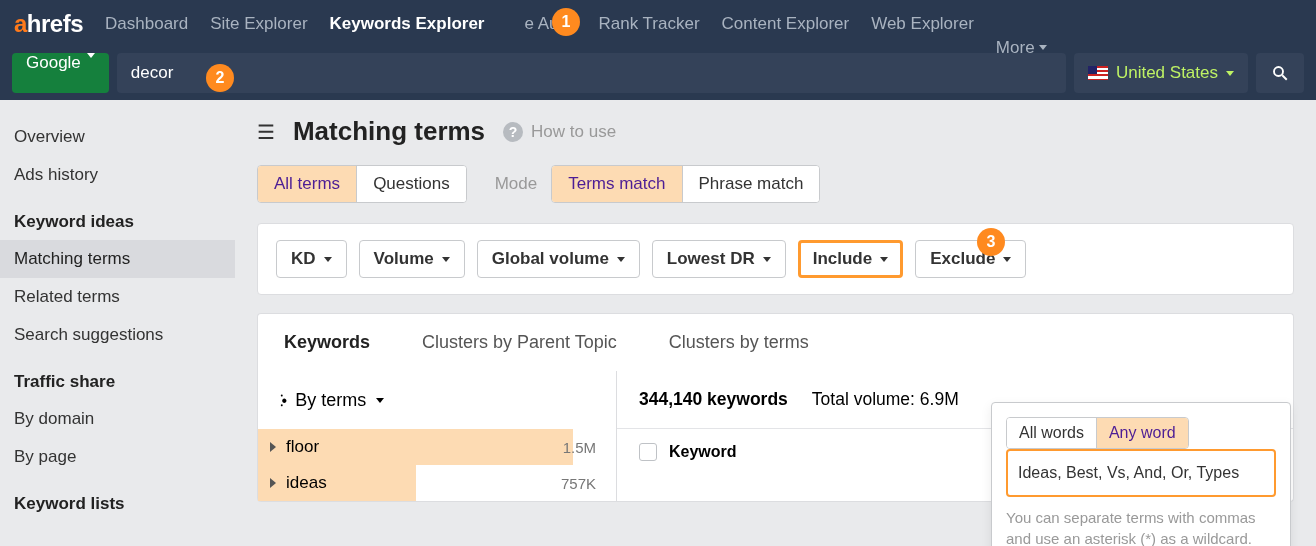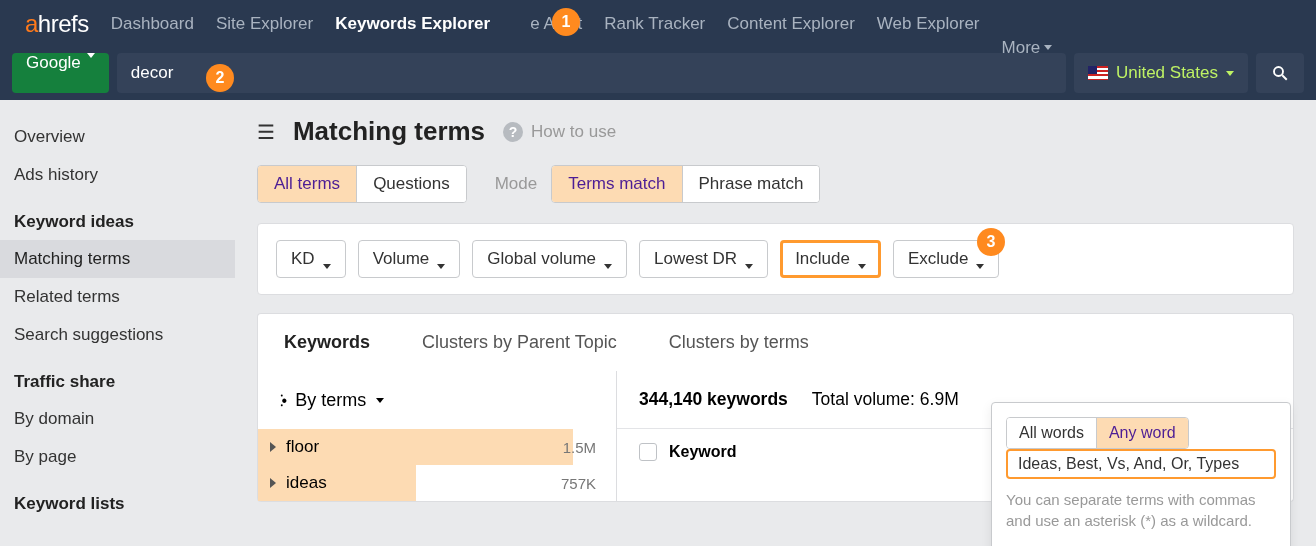--- a/index.html
+++ b/index.html
@@ -1,19 +1,19 @@
 <!DOCTYPE html>
 <html><head>
 <meta charset="utf-8">
 <style>
 * { margin: 0; padding: 0; box-sizing: border-box; font-family: -apple-system, BlinkMacSystemFont, "Segoe UI", Helvetica, Arial, sans-serif; }
 body { background: #e9eaec; width: 1316px; height: 546px; overflow: hidden; }
 
 .topbar { background: #2a3950; height: 48px; display: flex; align-items: center; padding: 0 14px; gap: 22px; }
-.logo { font-size: 24px; font-weight: 400; letter-spacing: -0.5px; color: #fff; margin-left: 11px; }
+.logo { font-size: 24px; font-weight: 700; letter-spacing: -0.5px; color: #fff; }
 .logo .a { color: #ff7a1b; }
 .nav-item { color: #a9b3c0; font-size: 17px; cursor: pointer; }
 .nav-item.active { color: #fff; font-weight: 600; }
 .nav-more { display: flex; align-items: center; gap: 4px; margin-top: 47px; }
 
 .searchbar { background: #2a3950; height: 52px; display: flex; align-items: center; padding: 8px 12px 10px; gap: 8px; }
 .engine-sel { background: #15803d; color: #fff; font-size: 17px; padding: 0 14px; height: 40px; display: flex; border-radius: 4px; cursor: pointer; gap: 6px; }
 .kw-input { background: #344259; color: #fff; flex: 1; height: 40px; border-radius: 4px; display: flex; align-items: center; padding: 0 14px; font-size: 17px; position: relative; }
 .country-sel { background: #344259; color: #bef264; height: 40px; padding: 0 14px; border-radius: 4px; display: flex; align-items: center; gap: 8px; font-size: 17px; cursor: pointer; }
 .flag { width: 20px; height: 14px; background: linear-gradient(to bottom, #c22 0%, #c22 15%, #fff 15%, #fff 30%, #c22 30%, #c22 45%, #fff 45%, #fff 60%, #c22 60%, #c22 75%, #fff 75%, #fff 90%, #c22 90%); position: relative; }
@@ -39,21 +39,21 @@
 .q-circle { width:20px; height:20px; border-radius:50%; background:#b7bbc0; color:#fff; font-weight:700; font-size:14px; display:flex; align-items:center; justify-content:center; }
 
 .toggle-row { display:flex; gap: 28px; align-items:center; margin-bottom: 20px; }
 .seg { display:flex; border:1px solid #c8cacd; border-radius:4px; overflow:hidden; background:#fff; }
 .seg-btn { padding: 8px 16px; font-size: 17px; color:#333; background:#fff; cursor:pointer; border-right:1px solid #c8cacd; }
 .seg-btn:last-child { border-right:none; }
 .seg-btn.active { background:#fddbb3; color:#4c1d95; }
 .mode-label { color:#999; font-size:17px; }
 
 .filters-box { background:#fff; border:1px solid #dcdde0; border-radius:4px; padding: 16px 18px; display:flex; gap:12px; flex-wrap:wrap; }
-.filter-btn { border:1px solid #c8cacd; border-radius:4px; background:#fff; padding: 8px 14px; font-size:17px; color:#333; display:flex; align-items:flex-end; gap:8px; cursor:pointer; }
+.filter-btn { border:1px solid #c8cacd; border-radius:4px; background:#fff; padding: 8px 14px; font-size:17px; color:#333; display:flex; align-items:center; gap:8px; cursor:pointer;font-weight:bold; }
 .filter-btn.highlight { border:3px solid #ff9a2f; padding: 6px 12px; }
 
 .data-row { display:flex; gap:0; margin-top: 18px; }
 .left-panel { background:#fff; border:1px solid #dcdde0; border-radius:4px 0 0 4px; flex:0 0 360px; }
 .right-panel { background:#fff; border:1px solid #dcdde0; border-left:none; border-radius:0 4px 4px 0; flex:1; }
 .tab { padding: 18px 26px; font-size:18px; color:#555; cursor:pointer;text-align:center; }
 .tab.active { font-weight:700; color:#222; }
 .tabs-wrap { background:#fff; border:1px solid #dcdde0; border-radius:4px 4px 0 0; display:flex; margin-top: 0; }
 
 .byterms { padding: 18px 22px; display:flex; align-items:center; gap:10px; font-size:18px; border-bottom: 0; }
@@ -69,21 +69,21 @@
 
 .stats-row { padding: 18px 22px; font-size:17.5px; display:flex; gap:24px; border-bottom:0; }
 .stats-row b { font-weight:700; }
 
 .kw-head { display:flex; align-items:center; gap:12px; padding: 14px 22px; border-top:1px solid #e3e4e7; }
 .chk { width:18px; height:18px; border:1.5px solid #bfc2c6; border-radius:3px; }
 
 .popover { position:absolute; top: 302px; left: 756px; width: 300px; background:#fff; border:1px solid #c8cacd; border-radius:4px; padding: 14px; box-shadow:0 4px 12px rgba(0,0,0,0.08); z-index:20; }
 .pop-seg { display:flex; border:1px solid #c8cacd; border-radius:4px; overflow:hidden; margin-bottom:0; width:fit-content; }
 .pop-seg .seg-btn { padding:6px 12px; font-size:16px; }
-.pop-input { border:2px solid #ff9a2f; border-radius:4px; padding:4px 10px; font-size:16px; color:#333; width:100%; margin-bottom:10px; white-space:nowrap; overflow:hidden; }
+.pop-input { border:2px solid #ff9a2f; border-radius:4px; padding:13px 10px; font-size:16px; color:#333; width:100%; margin-bottom:10px; white-space:nowrap; overflow:hidden; }
 .pop-help { color:#999; font-size:15px; line-height:1.4; margin-bottom:16px; }
 
 svg.search-ico { width:18px; height:18px; }
 </style>
 </head>
 <body>
 
 <div class="topbar">
   <div class="logo"><span class="a">a</span><span>hrefs</span></div>
   <div class="nav-item">Dashboard</div>

